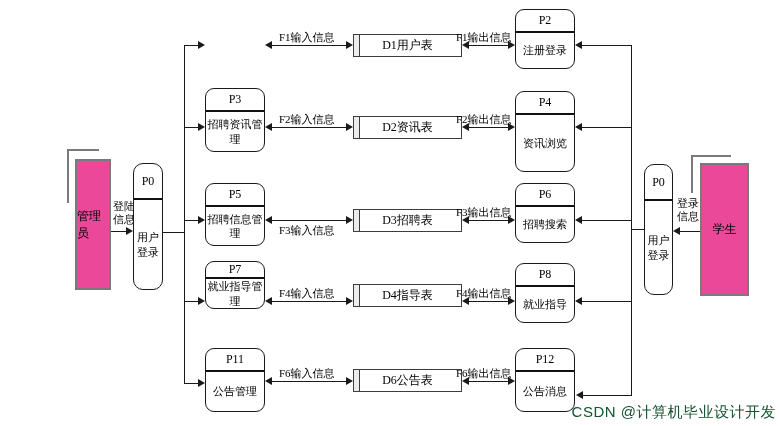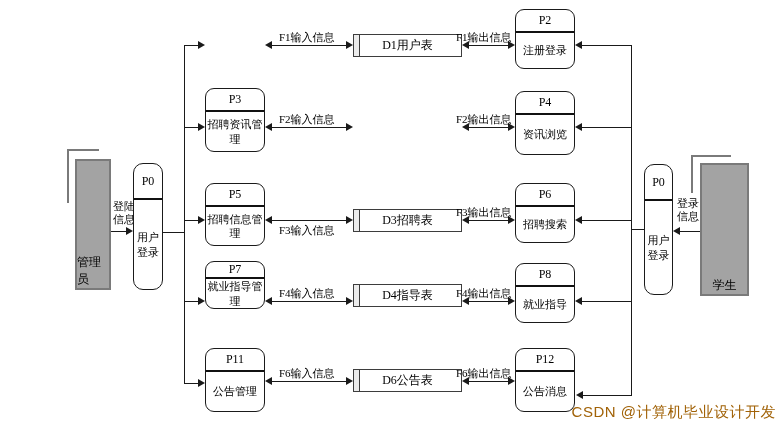--- a/index.html
+++ b/index.html
@@ -12,41 +12,41 @@
         background:#fff;display:flex;flex-direction:column;box-sizing:border-box;}
   .phdr{height:21px;border-bottom:2px solid #111;display:flex;align-items:center;
         justify-content:center;font-size:12px;}
   .pbody{flex:1;display:flex;align-items:center;justify-content:center;text-align:center;
          font-size:11px;line-height:1.3;word-break:break-all;padding:0 1px;}
   
   .p0{position:absolute;border:1px solid #1a1a1a;border-radius:10px;background:#fff;
       display:flex;flex-direction:column;box-sizing:border-box;}
   .p0 .phdr{height:34px;}
   
-  .entity{position:absolute;border:2px solid #7a7a7a;background:#a3a3a3;display:flex;
-          align-items:flex-end;justify-content:center;font-size:12px;box-sizing:border-box;}
+  .entity{position:absolute;border:2px solid #7a7a7a;background:#ec4899;display:flex;
+          align-items:center;justify-content:center;font-size:12px;box-sizing:border-box;}
   .bracket{position:absolute;border-left:2px solid #7a7a7a;border-top:2px solid #7a7a7a;}
   
   .store{position:absolute;left:353px;width:109px;height:23px;border:1px solid #3d3d3d;
          background:#fff;display:flex;align-items:center;justify-content:center;
          font-size:12px;box-sizing:border-box;}
   .store::before{content:"";position:absolute;left:0;top:0;bottom:0;width:5px;
          border-right:1px solid #3d3d3d;background:#ececec;}
   
   .hl{position:absolute;height:1px;background:#1a1a1a;}
   .vl{position:absolute;width:1px;background:#1a1a1a;}
   .ar{position:absolute;width:0;height:0;border-top:4px solid transparent;
       border-bottom:4px solid transparent;}
   .ar-r{border-left:7px solid #1a1a1a;}
   .ar-l{border-right:7px solid #1a1a1a;}
   
   .flabel{position:absolute;font-size:11px;white-space:nowrap;width:62px;}
   .vflabel{position:absolute;font-size:11px;width:24px;text-align:center;line-height:13px;}
   
-  .watermark{position:absolute;right:3px;bottom:4px;font-size:15px;color:#a16207;
+  .watermark{position:absolute;right:3px;bottom:4px;font-size:15px;color:#14532d;
       font-family:"Liberation Sans","DejaVu Sans",sans-serif;letter-spacing:.5px;}
 </style>
 </head>
 <body>
 
 <div id="canvas">
 
   <div class="bracket" style="left:67px;top:149px;width:30px;height:52px"></div>
   <div class="entity" style="left:75px;top:159px;width:36px;height:131px">
     <span>管理员</span>
@@ -96,21 +96,24 @@
   <div class="ar ar-l" style="left:462px;top:41px"></div>
   <div class="ar ar-r" style="left:508px;top:41px"></div>
   <div class="flabel" style="left:456px;top:30px">F1输出信息</div>
   <div class="hl" style="left:581px;top:45px;width:50px"></div>
   <div class="ar ar-l" style="left:575px;top:41px"></div>
 
   <div class="proc" style="left:205px;top:88px;height:64px">
     <div class="phdr">P3</div>
     <div class="pbody">招聘资讯管理</div>
   </div>
-  <div class="proc" style="left:515px;top:91px;height:64px">
+  <div class="store" style="top:116px">
+    <span>D2资讯表</span>
+  </div>
+  <div class="proc" style="left:515px;top:91px;height:81px">
     <div class="phdr">P4</div>
     <div class="pbody">资讯浏览</div>
   </div>
   <div class="hl" style="left:184px;top:127px;width:14px"></div>
   <div class="ar ar-r" style="left:198px;top:123px"></div>
   <div class="hl" style="left:272px;top:127px;width:74px"></div>
   <div class="ar ar-l" style="left:265px;top:123px"></div>
   <div class="ar ar-r" style="left:346px;top:123px"></div>
   <div class="flabel" style="left:279px;top:112px">F2输入信息</div>
   <div class="hl" style="left:469px;top:127px;width:39px"></div>

